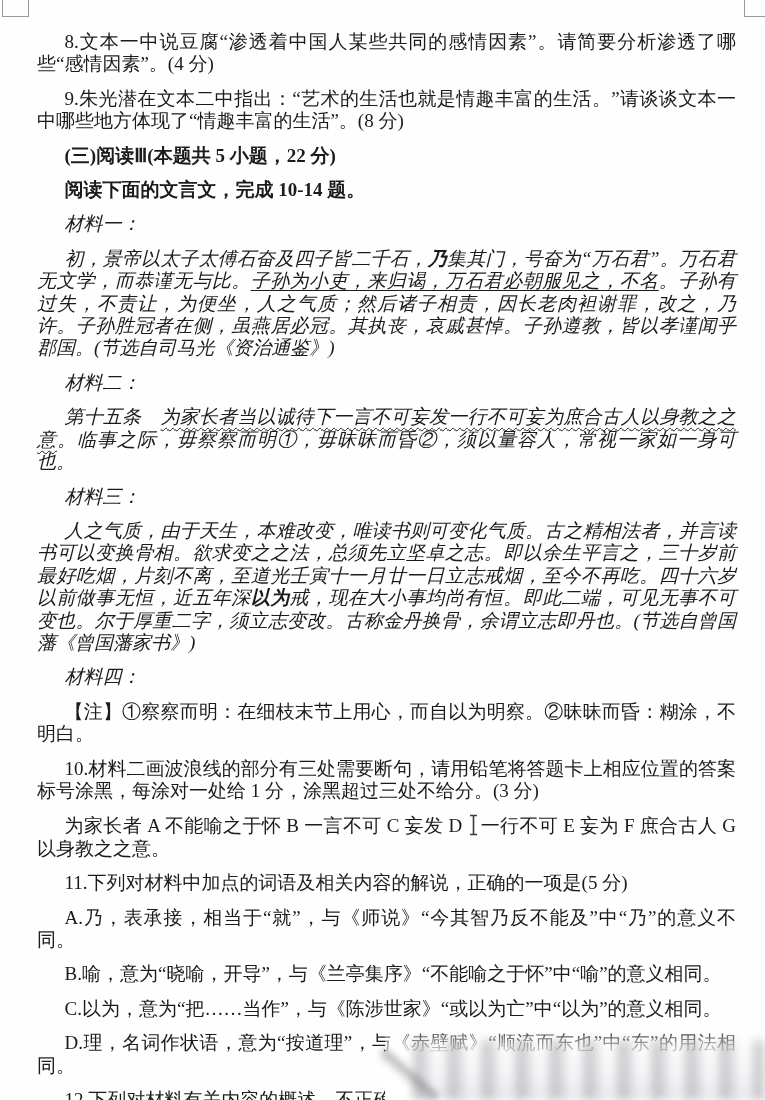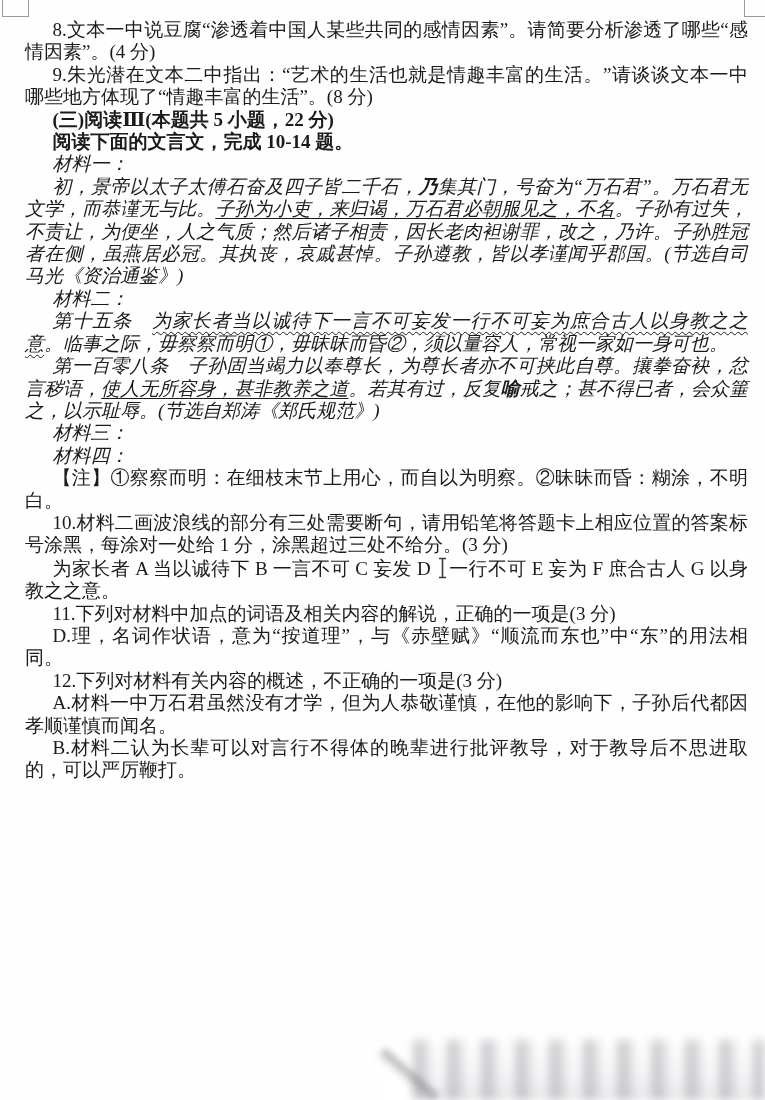--- a/index.html
+++ b/index.html
@@ -8,21 +8,21 @@
     width:765px;height:1100px;
     box-sizing:border-box;
     background:#fefefe;
     overflow:hidden;
     padding:19px 17px 0 25px;
     font-family:"Liberation Serif","DejaVu Serif",serif;
     color:#1b1b1b;
     font-size:19px;
     line-height:22.4px;
   }
-  p{margin:0;text-align:justify;word-break:break-all;}
+  p{margin:12px;text-align:justify;word-break:break-all;font-family:Liberation Serif, serif;}
   .indent{text-indent:1.45em;}
   .heading{font-weight:700;}
   .mat{font-style:italic;}
   .b{font-weight:700;}
   .u{text-decoration:underline;text-underline-offset:3px;text-decoration-thickness:1px;}
   .w{text-decoration:underline;text-decoration-style:wavy;text-underline-offset:4px;text-decoration-thickness:1px;}
   .corner{position:absolute;border:1px solid #999a9c;background:transparent;}
   .corner-tl{left:2px;top:-7px;width:25px;height:22px;}
   .corner-tr{left:744px;top:-7px;width:22px;height:22px;}
   .cursor-wrap{display:inline-block;width:13px;height:22px;vertical-align:-4px;text-indent:0;}
@@ -57,34 +57,37 @@
   <p class="indent">8.文本一中说豆腐“渗透着中国人某些共同的感情因素”。请简要分析渗透了哪些“感情因素”。(4 分)</p>
   <p class="indent">9.朱光潜在文本二中指出：“艺术的生活也就是情趣丰富的生活。”请谈谈文本一中哪些地方体现了“情趣丰富的生活”。(8 分)</p>
   <p class="indent heading">(三)阅读Ⅲ(本题共 5 小题，22 分)</p>
   <p class="indent heading">阅读下面的文言文，完成 10-14 题。</p>
 
   <p class="indent mat">材料一：</p>
   <p class="indent mat"><span>初，景帝以太子太傅石奋及四子皆二千石，</span><span class="b">乃</span><span>集其门，号奋为“万石君”。万石君无文学，而恭谨无与比。</span><span class="u">子孙为小吏，来归谒，万石君必朝服见之，不名</span><span>。子孙有过失，不责让，为便坐，人之气质；然后诸子相责，因长老肉袒谢罪，改之，乃许。子孙胜冠者在侧，虽燕居必冠。其执丧，哀戚甚悼。子孙遵教，皆以孝谨闻乎郡国。(节选自司马光《资治通鉴》)</span></p>
 
   <p class="indent mat">材料二：</p>
   <p class="indent mat"><span>第十五条　</span><span class="w">为家长者当以诚待下一言不可妄发一行不可妄为庶合古人以身教之之意</span><span>。临事之际，毋察察而明①，毋昧昧而昏②，须以量容人，常视一家如一身可也。</span></p>
-  <p class="indent mat"><span>第一百零八条　子孙固当竭力以奉尊长，为尊长者亦不可挟此自尊。攘拳奋袂，忿言秽语，</span><span class="u">使人无所容身，甚非教养之道</span><span>。若其有过，反复</span><span class="b">喻</span><span>戒之；甚不得已者，会众箠之，以示耻辱。(节选自郑涛《郑氏规范》)</span></p>
 
   <p class="indent mat">材料三：</p>
+  <p class="indent mat"><span>人之气质，由于天生，本难改变，唯读书则可变化气质。古之精相法者，并言读书可以变换骨相。欲求变之之法，总须先立坚卓之志。即以余生平言之，三十岁前最好吃烟，片刻不离，至道光壬寅十一月廿一日立志戒烟，至今不再吃。四十六岁以前做事无恒，近五年深</span><span class="b">以为</span><span>戒，现在大小事均尚有恒。即此二端，可见无事不可变也。尔于厚重二字，须立志变改。古称金丹换骨，余谓立志即丹也。(节选自曾国藩《曾国藩家书》)</span></p>
 
   <p class="indent mat">材料四：</p>
 
   <p class="indent">【注】①察察而明：在细枝末节上用心，而自以为明察。②昧昧而昏：糊涂，不明白。</p>
 
   <p class="indent">10.材料二画波浪线的部分有三处需要断句，请用铅笔将答题卡上相应位置的答案标号涂黑，每涂对一处给 1 分，涂黑超过三处不给分。(3 分)</p>
-  <p class="indent"><span>为家长者 A 当以诚待下 B 一言不可 C 妄发 D </span><span class="cursor-wrap"><svg width="13" height="22" viewBox="0 0 13 22">
+  <p class="indent"><span>为家长者 A 不能喻之于怀 B 一言不可 C 妄发 D </span><span class="cursor-wrap"><svg width="13" height="22" viewBox="0 0 13 22">
           <path d="M3 1.5 H10 M6.5 1.5 V20.5 M3 20.5 H10" stroke="#3c3c40" stroke-width="1.6" fill="none"></path>
         </svg></span><span>一行不可 E 妄为 F 庶合古人 G 以身教之之意。</span></p>
 
-  <p class="indent">11.下列对材料中加点的词语及相关内容的解说，正确的一项是(3 分)</p>
+  <p class="indent">11.下列对材料中加点的词语及相关内容的解说，正确的一项是(5 分)</p>
+  <p class="indent">A.乃，表承接，相当于“就”，与《师说》“今其智乃反不能及”中“乃”的意义不同。</p>
+  <p class="indent">B.喻，意为“晓喻，开导”，与《兰亭集序》“不能喻之于怀”中“喻”的意义相同。</p>
+  <p class="indent">C.以为，意为“把……当作”，与《陈涉世家》“或以为亡”中“以为”的意义相同。</p>
   <p class="indent">D.理，名词作状语，意为“按道理”，与《赤壁赋》“顺流而东也”中“东”的用法相同。</p>
 
   <p class="indent">12.下列对材料有关内容的概述，不正确的一项是(3 分)</p>
   <p class="indent">A.材料一中万石君虽然没有才学，但为人恭敬谨慎，在他的影响下，子孙后代都因孝顺谨慎而闻名。</p>
   <p class="indent">B.材料二认为长辈可以对言行不得体的晚辈进行批评教导，对于教导后不思进取的，可以严厉鞭打。</p>
 
   <div class="glare">
     <div class="streaks"></div>
     <div class="wedge"></div>
   </div>

